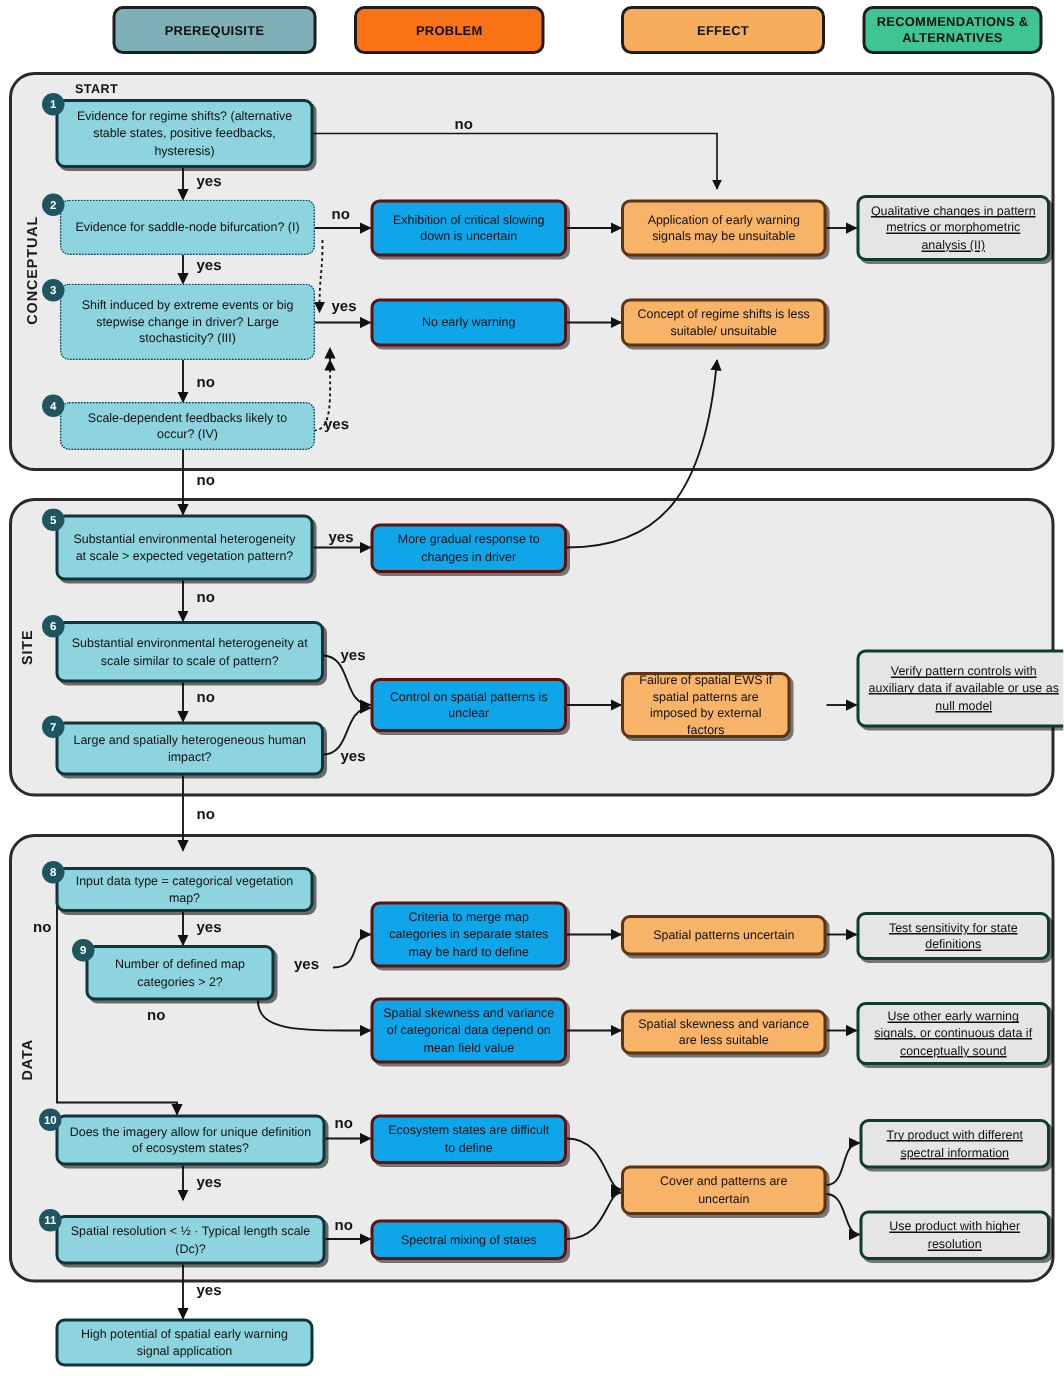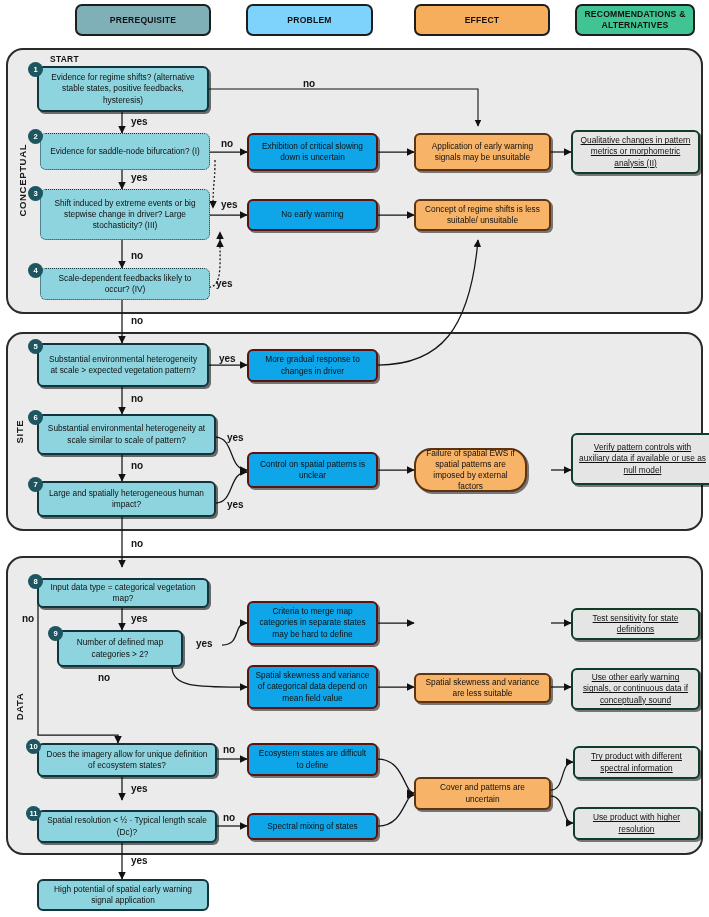--- a/index.html
+++ b/index.html
@@ -122,21 +122,21 @@
   .node, .badge, .elabel, .start-label, .legend-box { z-index: 4; }
 </style>
 </head>
 <body>
 
 <div id="stage">
 
   <div class="legend-box" style="left:75px; top:4px; width:136px; height:32px; background:#7fb0b8;">
     <span>PREREQUISITE</span>
   </div>
-  <div class="legend-box" style="left:246px; top:4px; width:127px; height:32px; background:#7dd3fc;">
+  <div class="legend-box" style="left:236px; top:4px; width:127px; height:32px; background:#f97316;">
     <span>PROBLEM</span>
   </div>
   <div class="legend-box" style="left:414px; top:4px; width:136px; height:32px; background:#f7ae5c;">
     <span>EFFECT</span>
   </div>
   <div class="legend-box" style="left:575px; top:4px; width:120px; height:32px; background:#41c493;">
     <span>RECOMMENDATIONS &amp; ALTERNATIVES</span>
   </div>
 
   <div class="panel" style="left:6px; top:48px; width:697px; height:266px;"></div>
@@ -291,21 +291,21 @@
   </div>
   <div class="badge" style="left:28px; top:477px;">7</div>
 
   <div class="node prob" style="left:247px; top:349px; width:131px; height:33px;">
     <span>More gradual response to changes in driver</span>
   </div>
   <div class="node prob" style="left:247px; top:452px; width:131px; height:36px;">
     <span>Control on spatial patterns is unclear</span>
   </div>
 
-  <div class="node eff" style="left:414px; top:448px; width:113px; height:44px;border-radius:17px;">
+  <div class="node eff" style="left:414px; top:448px; width:113px; height:44px;">
     <span>Failure of spatial EWS if spatial patterns are imposed by external factors</span>
   </div>
 
   <div class="node rec" style="left:571px; top:433px; width:143px; height:52px;">
     <span>Verify pattern controls with auxiliary data if available or use as null model</span>
   </div>
 
   <div class="node q" style="left:37px; top:578px; width:172px; height:30px;">
     <span>Input data type = categorical vegetation map?</span>
   </div>
@@ -332,20 +332,23 @@
   <div class="node prob" style="left:247px; top:743px; width:131px; height:33px;">
     <span>Ecosystem states are difficult to define</span>
   </div>
   <div class="node prob" style="left:247px; top:665px; width:131px; height:44px;">
     <span>Spatial skewness and variance of categorical data depend on mean field value</span>
   </div>
   <div class="node prob" style="left:247px; top:813px; width:131px; height:27px;">
     <span>Spectral mixing of states</span>
   </div>
 
+  <div class="node eff" style="left:414px; top:610px; width:137px; height:27px;">
+    <span>Spatial patterns uncertain</span>
+  </div>
   <div class="node eff" style="left:414px; top:673px; width:137px; height:30px;">
     <span>Spatial skewness and variance are less suitable</span>
   </div>
   <div class="node eff" style="left:414px; top:777px; width:137px; height:33px;">
     <span>Cover and patterns are uncertain</span>
   </div>
 
   <div class="node rec" style="left:571px; top:608px; width:129px; height:32px;">
     <span>Test sensitivity for state definitions</span>
   </div>

